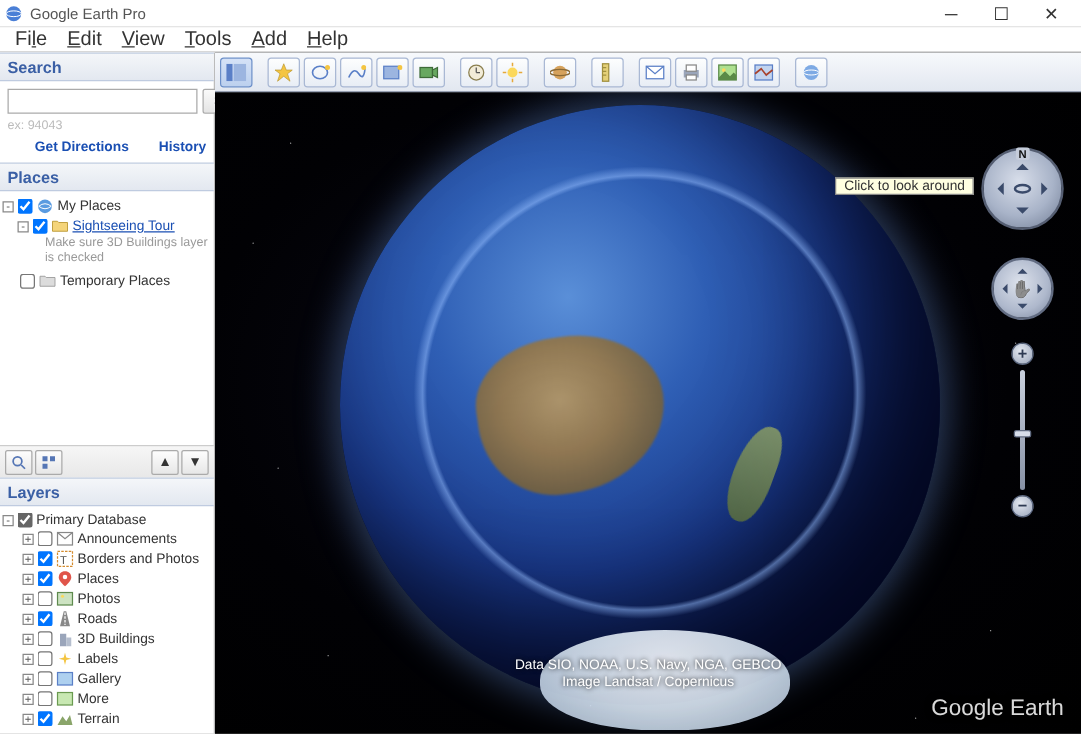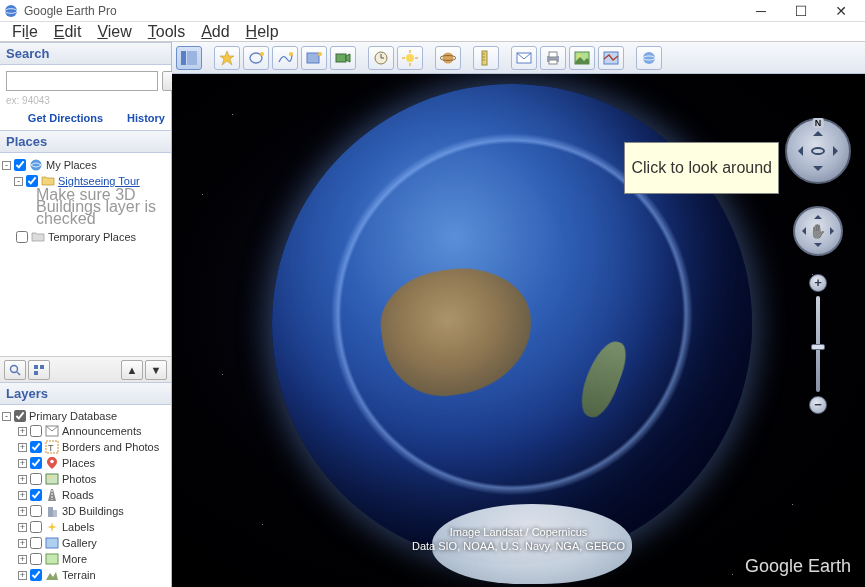--- a/index.html
+++ b/index.html
@@ -22,21 +22,21 @@
 .search-links { text-align: right; color: #1a4fb3; font-weight: bold; font-size: 11px; }
 .search-links span { margin-left: 6px; cursor: pointer; padding-left: 15px; }
 .tree { padding: 4px 2px; font-size: 11px; overflow: hidden; }
 .tree-row { display: flex; align-items: center; gap: 3px; padding: 1px 0; white-space: nowrap; }
 .tree-row .exp { width: 9px; height: 9px; border: 1px solid #888; font-size: 9px; line-height: 7px; text-align: center; color: #555; flex-shrink: 0; background:#fff;}
 .tree-row .noexp { width: 11px; flex-shrink:0;}
 .tree-row input[type=checkbox] { width: 12px; height: 12px; flex-shrink: 0; }
 .tree-row .lyricon { width: 14px; height: 14px; flex-shrink: 0; display: inline-flex; align-items:center; justify-content:center;}
 .tree-row .label { }
 .tree-row .label.link { color: #1a4fb3; text-decoration: underline; }
-.tree-hint { color: #999; font-size: 16px; padding: 0 0 4px 34px; line-height: 12px; }
+.tree-hint { color: #999; font-size: 10px; padding: 0 0 4px 34px; line-height: 12px; }
 .indent1 { padding-left: 12px; }
 .indent2 { padding-left: 16px; }
 .places-panel { flex: 1; min-height: 0; display:flex; flex-direction:column;}
 .places-tree { flex:1; overflow:hidden; }
 .places-toolbar { height: 26px; border-top: 1px solid #ccc; background: linear-gradient(#f6f6f6,#e8e8e8); display: flex; align-items: center; padding: 0 4px; gap: 2px; }
 .places-toolbar .btn { width: 22px; height: 20px; border: 1px solid #aaa; background: linear-gradient(#fdfdfd,#e7e7e7); border-radius: 2px; display: inline-flex; align-items: center; justify-content: center; font-size: 11px; }
 .places-toolbar .spacer { flex: 1; }
 .layers-panel { display:flex; flex-direction:column; }
 .layers-tree { overflow: hidden; }
 .main { flex: 1; position: relative; background: #000; }
@@ -47,21 +47,21 @@
 .viewport { position: absolute; top: 32px; left: 0; right: 0; bottom: 0; background: radial-gradient(ellipse at 45% 45%, #0a0a18 0%, #010104 60%, #000 100%); overflow: hidden; }
 .star { position: absolute; width: 1px; height: 1px; background: #fff; border-radius: 50%; opacity: 0.7; }
 .globe { position: absolute; left: 100px; top: 10px; width: 480px; height: 480px; border-radius: 50%; background: radial-gradient(circle at 38% 32%, #5a8fd8 0%, #2f5fb5 25%, #1a3a8c 50%, #0c1e4f 75%, #04102e 100%); box-shadow: 0 0 30px 6px rgba(120,170,255,0.35), inset -60px -60px 100px rgba(0,0,20,0.8); }
 .globe::before { content:""; position:absolute; inset:-6px; border-radius:50%; background: radial-gradient(circle at 50% 48%, transparent 48%, rgba(150,190,255,0.5) 49%, transparent 51%); }
 .land-au { position: absolute; left: 110px; top: 185px; width: 150px; height: 125px; background: radial-gradient(ellipse at 45% 40%, #b89862 0%, #9a7a48 40%, #6b5a38 80%); border-radius: 45% 50% 55% 40% / 40% 45% 55% 50%; transform: rotate(-8deg); opacity: 0.9; filter: blur(0.7px);}
 .land-nz { position: absolute; left: 315px; top: 255px; width: 32px; height: 80px; background: linear-gradient(#8a9d65,#5b6f3e); border-radius: 60% 40% 50% 50%; transform: rotate(20deg); opacity:0.85; filter: blur(0.6px);}
 .ice { position: absolute; left: 160px; bottom: -20px; width: 200px; height: 80px; background: radial-gradient(ellipse at 50% 30%, #f5f9ff 0%, #d8e4f0 50%, #aabdd4 100%); border-radius: 50% 50% 45% 45%; opacity: 0.9; filter: blur(0.5px);}
 .attrib { position: absolute; bottom: 34px; left: 50%; transform: translateX(-50%); color: #fff; font-size: 11px; text-align: center; text-shadow: 0 0 4px #000; white-space: nowrap; }
 .attrib div { line-height: 14px; }
 .watermark { position: absolute; bottom: 10px; right: 14px; color: rgba(255,255,255,0.85); font-size: 18px; font-weight: 300; font-family: "Product Sans", Arial; text-shadow: 0 0 6px rgba(0,0,0,0.7); text-align: right; }
-.tooltip { position: absolute; top: 68px; right: 86px; background: #ffffe1; border: 1px solid #888; padding: 16px 6px; font-size: 16px; color: #333; }
+.tooltip { position: absolute; top: 68px; right: 86px; background: #ffffe1; border: 1px solid #888; padding: 0 6px; font-size: 11px; color: #333; }
 .nav-compass { position: absolute; top: 44px; right: 14px; width: 66px; height: 66px; border-radius: 50%; background: radial-gradient(circle at 45% 40%, #d8deea 0%, #a8b3c8 55%, #6e7a92 100%); border: 2px solid #555e72; display:flex; align-items:center; justify-content:center;}
 .nav-compass .n { position:absolute; top:-2px; left:50%; transform:translateX(-50%); color:#111; font-size:9px; font-weight:bold; background:#c5ccda; padding:0 2px; border-radius:2px;}
 .nav-compass .eye { width:14px; height:8px; border:2px solid #3a4a6a; border-radius:50%; position:relative;}
 .nav-compass .arr { position:absolute; width:0; height:0; border:5px solid transparent;}
 .nav-compass .arr.up{ top:6px; left:50%; transform:translateX(-50%); border-bottom-color:#3a4a6a;}
 .nav-compass .arr.dn{ bottom:6px; left:50%; transform:translateX(-50%); border-top-color:#3a4a6a;}
 .nav-compass .arr.l{ left:6px; top:50%; transform:translateY(-50%); border-right-color:#3a4a6a;}
 .nav-compass .arr.r{ right:6px; top:50%; transform:translateY(-50%); border-left-color:#3a4a6a;}
 .nav-pan { position: absolute; top: 132px; right: 22px; width: 50px; height: 50px; border-radius: 50%; background: radial-gradient(circle at 45% 40%, #dde2ec 0%, #aeb8cc 60%, #79849b 100%); border: 2px solid #626c82; }
 .nav-pan .hand { position:absolute; top:50%; left:50%; transform:translate(-50%,-50%); font-size:14px; filter:grayscale(1) brightness(0.7);}
@@ -443,19 +443,19 @@
 
       <div class="zoom">
         <div class="zbtn">+</div>
         <div class="track">
             <div class="thumb"></div>
           </div>
         <div class="zbtn">−</div>
       </div>
 
       <div class="attrib">
+        <div>Data SIO, NOAA, U.S. Navy, NGA, GEBCO</div>
         <div>Image Landsat / Copernicus</div>
-        <div>Data SIO, NOAA, U.S. Navy, NGA, GEBCO</div>
       </div>
       <div class="watermark">Google Earth</div>
     </div>
   </div>
 </div>
 
 </body></html>

